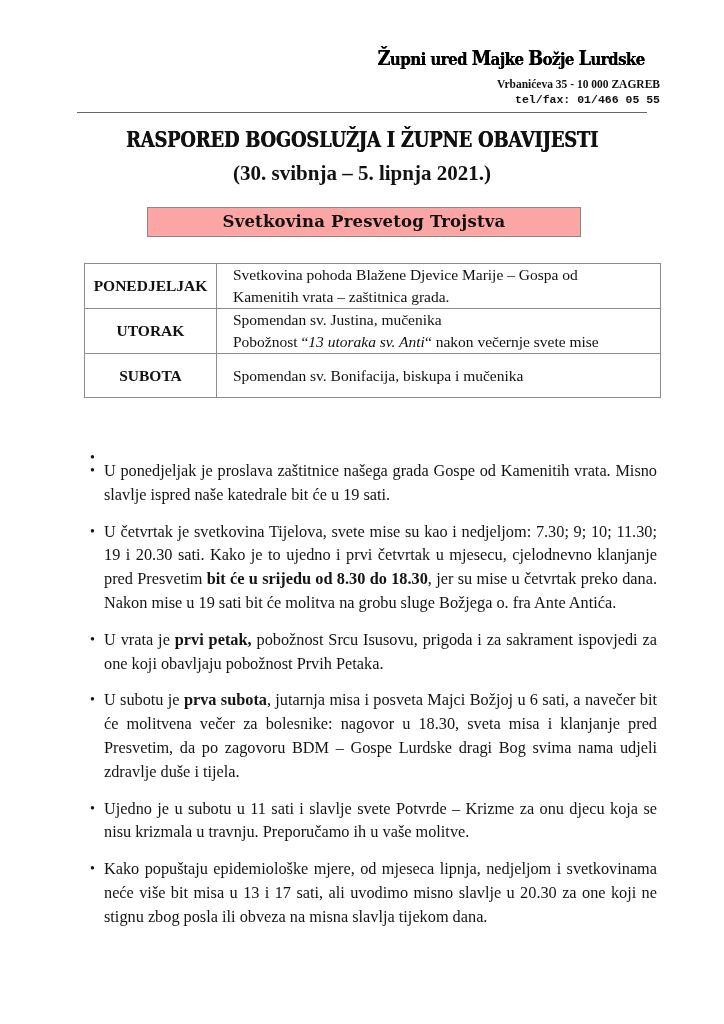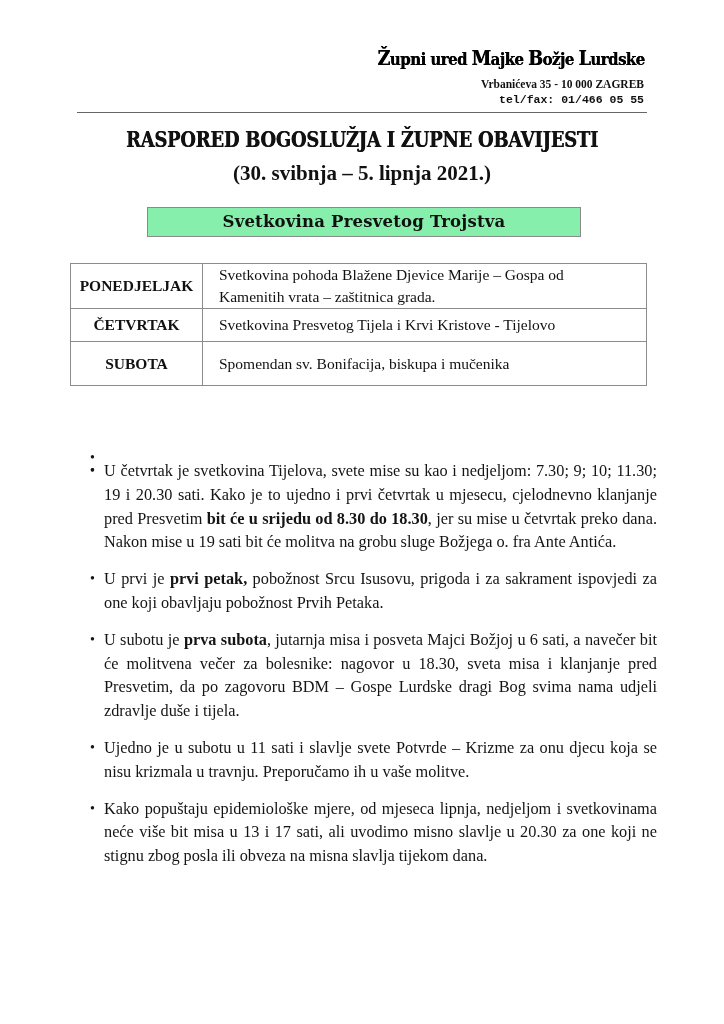--- a/index.html
+++ b/index.html
@@ -9,21 +9,21 @@
     }
     .header-title {
       position: absolute; right: 79px; top: 46px;
       font-family: "DejaVu Serif", serif; font-weight: bold;
       font-size: 17px; letter-spacing: -0.6px; color: #000;
       transform: scaleX(0.88); transform-origin: right center;
       text-shadow: 0.4px 0 0 #000;
     }
     .header-title .big { font-size: 20px; }
     .header-address, .header-phone {
-      position: absolute; right: 80px; font-family: "Liberation Serif", serif;
+      position: absolute; right: 64px; font-family: "Liberation Serif", serif;
       font-size: 11.5px; font-weight: bold; color: #111;
     }
     .header-address { top: 78px; }
     .header-phone { top: 93px; font-family: Liberation Mono, monospace; }
     .rule {
       position: absolute; left: 77px; top: 112px; width: 570px; height: 0;
       border-top: 1.3px solid #666;
     }
     .main-title {
       position: absolute; left: 0; width: 724px; top: 125px; text-align: center;
@@ -31,29 +31,29 @@
       letter-spacing: -0.3px; color: #111;
       transform: scaleX(0.78); transform-origin: center;
       text-shadow: 0.5px 0 0 #111;
     }
     .date-range {
       position: absolute; left: 0; width: 724px; top: 161px; text-align: center;
       font-family: "Liberation Serif", serif; font-weight: bold; font-size: 21px; color: #111;
     }
     .feast-box {
       position: absolute; left: 147px; top: 207px; width: 434px; height: 30px;
-      background: #86efac; border: 1.3px solid #8a8a8a; box-sizing: border-box;
+      background: #fca5a5; border: 1.3px solid #8a8a8a; box-sizing: border-box;
       text-align: center; line-height: 27px;
     }
     .feast-box span {
       font-family: "DejaVu Serif", serif; font-weight: bold; font-size: 16.5px;
       color: #111; letter-spacing: 0.2px;
     }
     table.schedule {
-      position: absolute; left: 70px; top: 263px; width: 577px;
+      position: absolute; left: 84px; top: 263px; width: 577px;
       border-collapse: collapse; font-size: 15.5px;
     }
     table.schedule td {
       border: 1.2px solid #8c8c8c; padding: 0 16px; vertical-align: middle;
       line-height: 22px;
     }
     table.schedule td.day {
       width: 123px; text-align: center; font-weight: bold; font-size: 15.5px;
       padding: 0 4px;
     }
@@ -88,36 +88,37 @@
 
 <table class="schedule">
   <tbody id="schedule-body">
       <tr class="r1">
         <td class="day">PONEDJELJAK</td>
         <td>
           <div><span>Svetkovina pohoda Blažene Djevice Marije – Gospa od</span></div>
           <div><span>Kamenitih vrata – zaštitnica grada.</span></div>
         </td>
       </tr>
-      <tr class="r3">
-        <td class="day">ČETVRTAK</td>
+      <tr class="r2">
+        <td class="day">UTORAK</td>
         <td>
-          <div><span>Svetkovina Presvetog Tijela i Krvi Kristove - Tijelovo</span></div>
+          <div><span>Spomendan sv. Justina, mučenika</span></div>
+          <div><span>Pobožnost “</span><i>13 utoraka sv. Anti</i><span>“ nakon večernje svete mise</span></div>
         </td>
       </tr>
       <tr class="r4">
         <td class="day">SUBOTA</td>
         <td>
           <div><span>Spomendan sv. Bonifacija, biskupa i mučenika</span></div>
         </td>
       </tr>
     </tbody>
 </table>
 
 <div class="notices" id="notices">
     <div class="notice"><span class="bullet">•</span></div>
-    <div class="notice"><span class="bullet">•</span></div>
+    <div class="notice"><span class="bullet">•</span><span>U ponedjeljak je proslava zaštitnice našega grada Gospe od Kamenitih vrata. Misno slavlje ispred naše katedrale bit će u 19 sati.</span></div>
     <div class="notice"><span class="bullet">•</span><span>U četvrtak je svetkovina Tijelova, svete mise su kao i nedjeljom: 7.30; 9; 10; 11.30; 19 i 20.30 sati. Kako je to ujedno i prvi četvrtak u mjesecu, cjelodnevno klanjanje pred Presvetim </span><b>bit će u srijedu od 8.30 do 18.30</b><span>, jer su mise u četvrtak preko dana. Nakon mise u 19 sati bit će molitva na grobu sluge Božjega o. fra Ante Antića.</span></div>
-    <div class="notice"><span class="bullet">•</span><span>U prvi je </span><b>prvi petak,</b><span> pobožnost Srcu Isusovu, prigoda i za sakrament ispovjedi za one koji obavljaju pobožnost Prvih Petaka.</span></div>
+    <div class="notice"><span class="bullet">•</span><span>U vrata je </span><b>prvi petak,</b><span> pobožnost Srcu Isusovu, prigoda i za sakrament ispovjedi za one koji obavljaju pobožnost Prvih Petaka.</span></div>
     <div class="notice"><span class="bullet">•</span><span>U subotu je </span><b>prva subota</b><span>, jutarnja misa i posveta Majci Božjoj u 6 sati, a navečer bit će molitvena večer za bolesnike: nagovor u 18.30, sveta misa i klanjanje pred Presvetim, da po zagovoru BDM – Gospe Lurdske dragi Bog svima nama udjeli zdravlje duše i tijela.</span></div>
     <div class="notice"><span class="bullet">•</span><span>Ujedno je u subotu u 11 sati i slavlje svete Potvrde – Krizme za onu djecu koja se nisu krizmala u travnju. Preporučamo ih u vaše molitve.</span></div>
     <div class="notice"><span class="bullet">•</span><span>Kako popuštaju epidemiološke mjere, od mjeseca lipnja, nedjeljom i svetkovinama neće više bit misa u 13 i 17 sati, ali uvodimo misno slavlje u 20.30 za one koji ne stignu zbog posla ili obveza na misna slavlja tijekom dana.</span></div>
   </div>
 
 </body></html>

